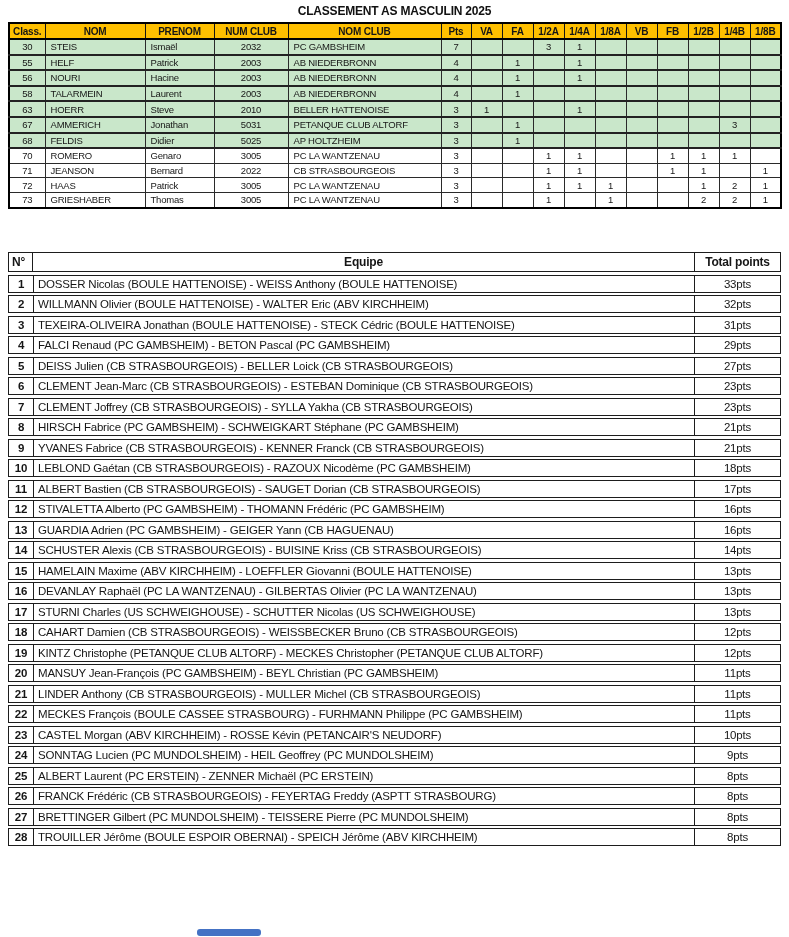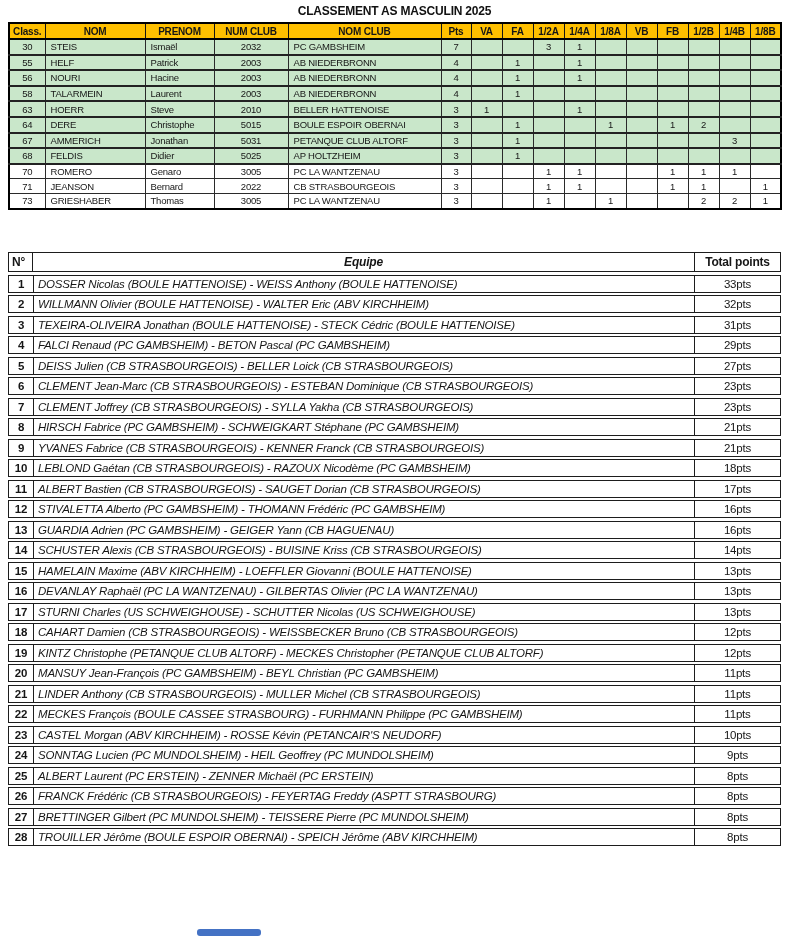--- a/index.html
+++ b/index.html
@@ -53,21 +53,21 @@
   .t2-row.hdr { height:20px; font-weight:700; font-size:12px; }
   .c-num {
     width:24px; flex:0 0 24px;
     display:flex; align-items:center; justify-content:center;
     border-right:1.5px solid #1d1d1d;
     font-weight:700;
   }
   .t2-row.hdr .c-num { justify-content:flex-start; padding-left:3px; box-sizing:border-box; }
   .c-eq {
     flex:1 1 auto; display:flex; align-items:center;
-    padding-left:4px; white-space:nowrap; overflow:hidden;font-style:italic;
+    padding-left:4px; white-space:nowrap; overflow:hidden;
   }
   .t2-row.hdr .c-eq { justify-content:center; padding-left:0; }
   .c-tot {
     width:85px; flex:0 0 85px;
     display:flex; align-items:center; justify-content:center;
     border-left:1.5px solid #1d1d1d;
   }
   
   .blue-bar {
     position:absolute; top:929px; left:197px;
@@ -206,38 +206,20 @@
           <td></td>
           <td>1</td>
           <td></td>
           <td></td>
           <td></td>
           <td></td>
           <td></td>
           <td></td>
         </tr>
         <tr class="hl">
-          <td>64</td>
-          <td class="al">DERE</td>
-          <td class="al">Christophe</td>
-          <td>5015</td>
-          <td class="al">BOULE ESPOIR OBERNAI</td>
-          <td>3</td>
-          <td></td>
-          <td>1</td>
-          <td></td>
-          <td></td>
-          <td>1</td>
-          <td></td>
-          <td>1</td>
-          <td>2</td>
-          <td></td>
-          <td></td>
-        </tr>
-        <tr class="hl">
           <td>67</td>
           <td class="al">AMMERICH</td>
           <td class="al">Jonathan</td>
           <td>5031</td>
           <td class="al">PETANQUE CLUB ALTORF</td>
           <td>3</td>
           <td></td>
           <td>1</td>
           <td></td>
           <td></td>
@@ -293,20 +275,38 @@
           <td>3</td>
           <td></td>
           <td></td>
           <td>1</td>
           <td>1</td>
           <td></td>
           <td></td>
           <td>1</td>
           <td>1</td>
           <td></td>
+          <td>1</td>
+        </tr>
+        <tr>
+          <td>72</td>
+          <td class="al">HAAS</td>
+          <td class="al">Patrick</td>
+          <td>3005</td>
+          <td class="al">PC LA WANTZENAU</td>
+          <td>3</td>
+          <td></td>
+          <td></td>
+          <td>1</td>
+          <td>1</td>
+          <td>1</td>
+          <td></td>
+          <td></td>
+          <td>1</td>
+          <td>2</td>
           <td>1</td>
         </tr>
         <tr>
           <td>73</td>
           <td class="al">GRIESHABER</td>
           <td class="al">Thomas</td>
           <td>3005</td>
           <td class="al">PC LA WANTZENAU</td>
           <td>3</td>
           <td></td>

